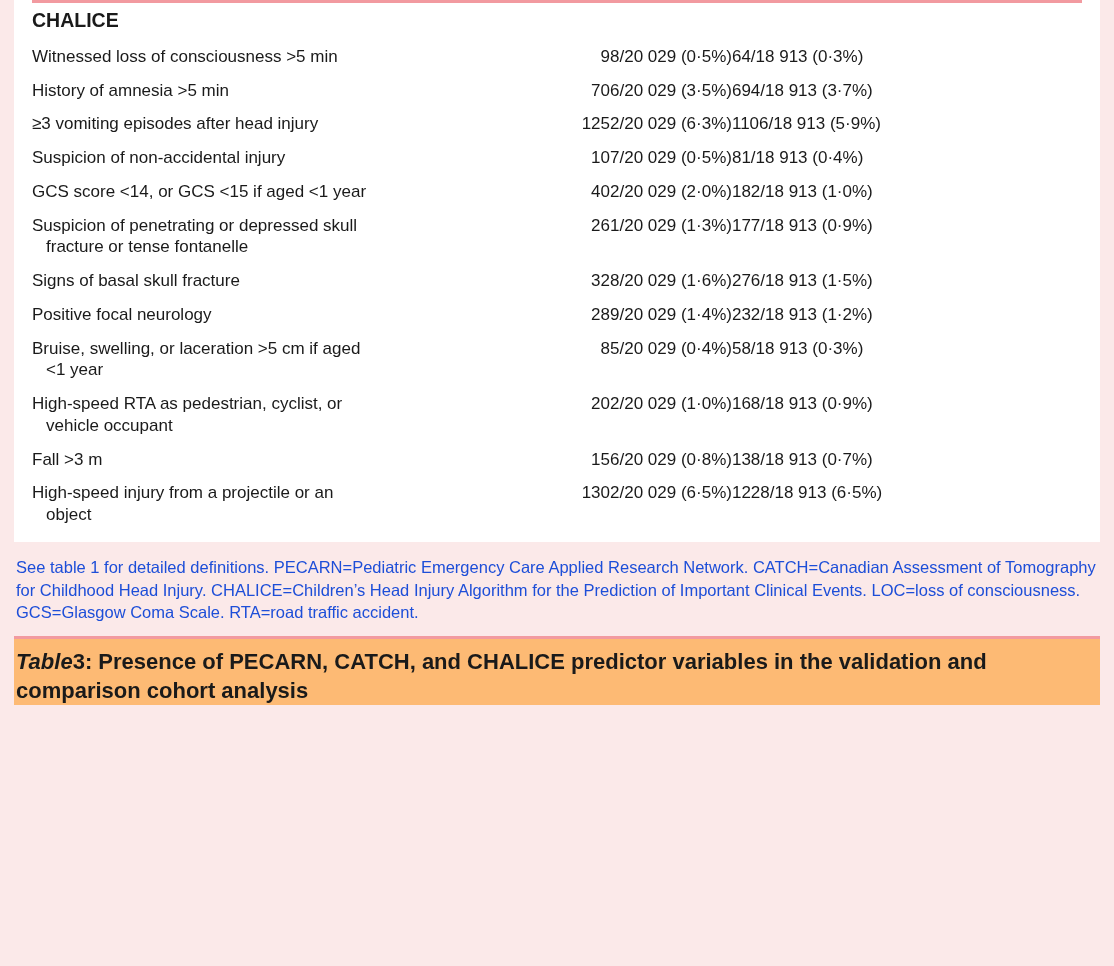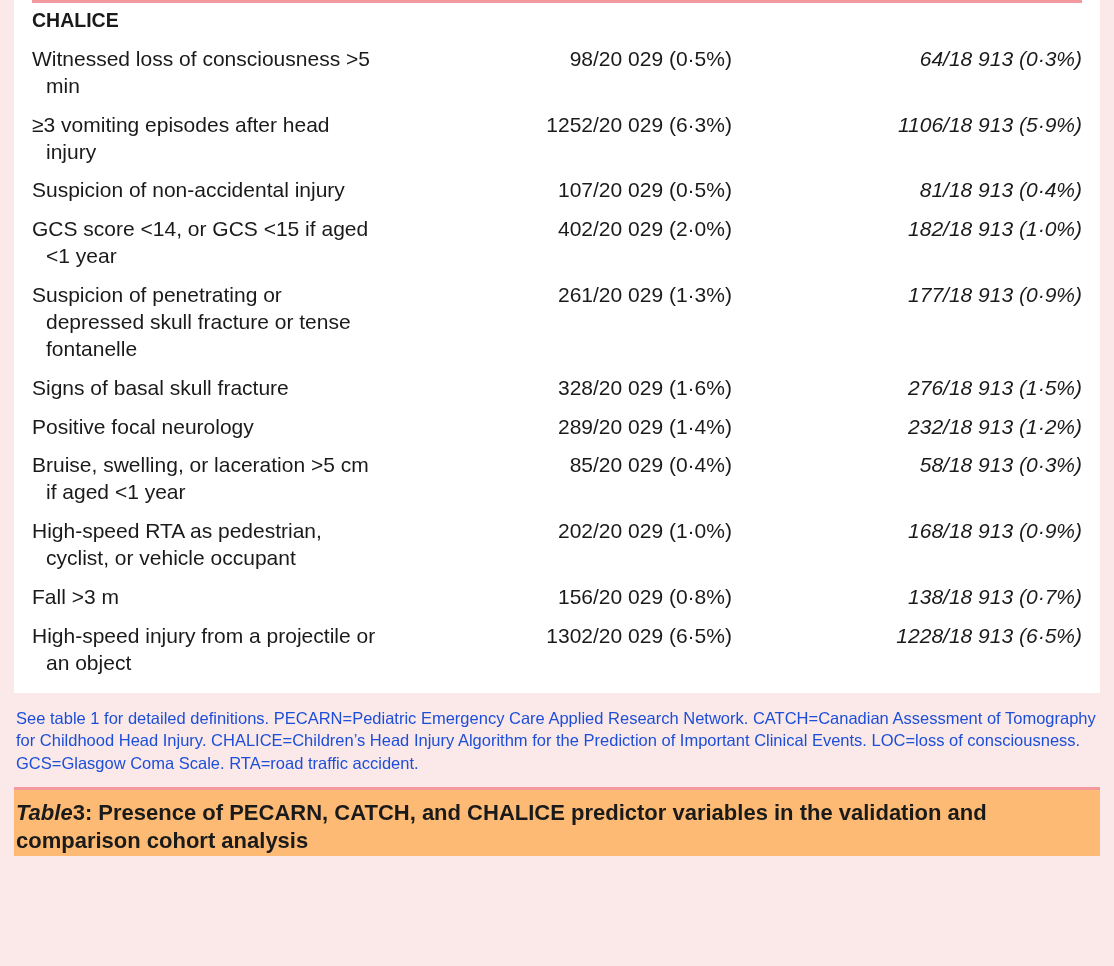--- a/index.html
+++ b/index.html
@@ -33,40 +33,39 @@
     width: 100%;
   }
   table.data {
     width: 100%;
     border-collapse: collapse;
     table-layout: fixed;
   }
   table.data td {
     vertical-align: top;
     padding: 6px 0 6px 0;
-    font-size: 21px;
+    font-size: 17px;
     line-height: 1.28;
   }
   td.label {
     width: 470px;
     text-align: left;
     padding-right: 10px;
   }
   td.col1 {
     width: 300px;
     text-align: right;
     padding-right: 44px;
     white-space: nowrap;
   }
   td.col2 {
     width: 290px;
-    text-align: right;
+    text-align: left;
     padding-right: 6px;
     white-space: nowrap;
-    font-style: italic;
   }
   tr.section-head td {
     font-weight: bold;
     font-size: 19.5px;
     padding-top: 5px;
     padding-bottom: 7px;
   }
   .indent-cont {
     display: block;
     padding-left: 14px;
@@ -117,20 +116,27 @@
         </tr>
 
         <tr>
           <td class="label">
               <span class="indent-cont">Witnessed loss of consciousness &gt;5 min</span>
             </td>
           <td class="col1">98/20 029 (0·5%)</td>
           <td class="col2">64/18 913 (0·3%)</td>
         </tr>
 
+        <tr>
+          <td class="label">
+              <span class="indent-cont">History of amnesia &gt;5 min</span>
+            </td>
+          <td class="col1">706/20 029 (3·5%)</td>
+          <td class="col2">694/18 913 (3·7%)</td>
+        </tr>
 
 
         <tr>
           <td class="label">
               <span class="indent-cont">≥3 vomiting episodes after head injury</span>
             </td>
           <td class="col1">1252/20 029 (6·3%)</td>
           <td class="col2">1106/18 913 (5·9%)</td>
         </tr>
 

